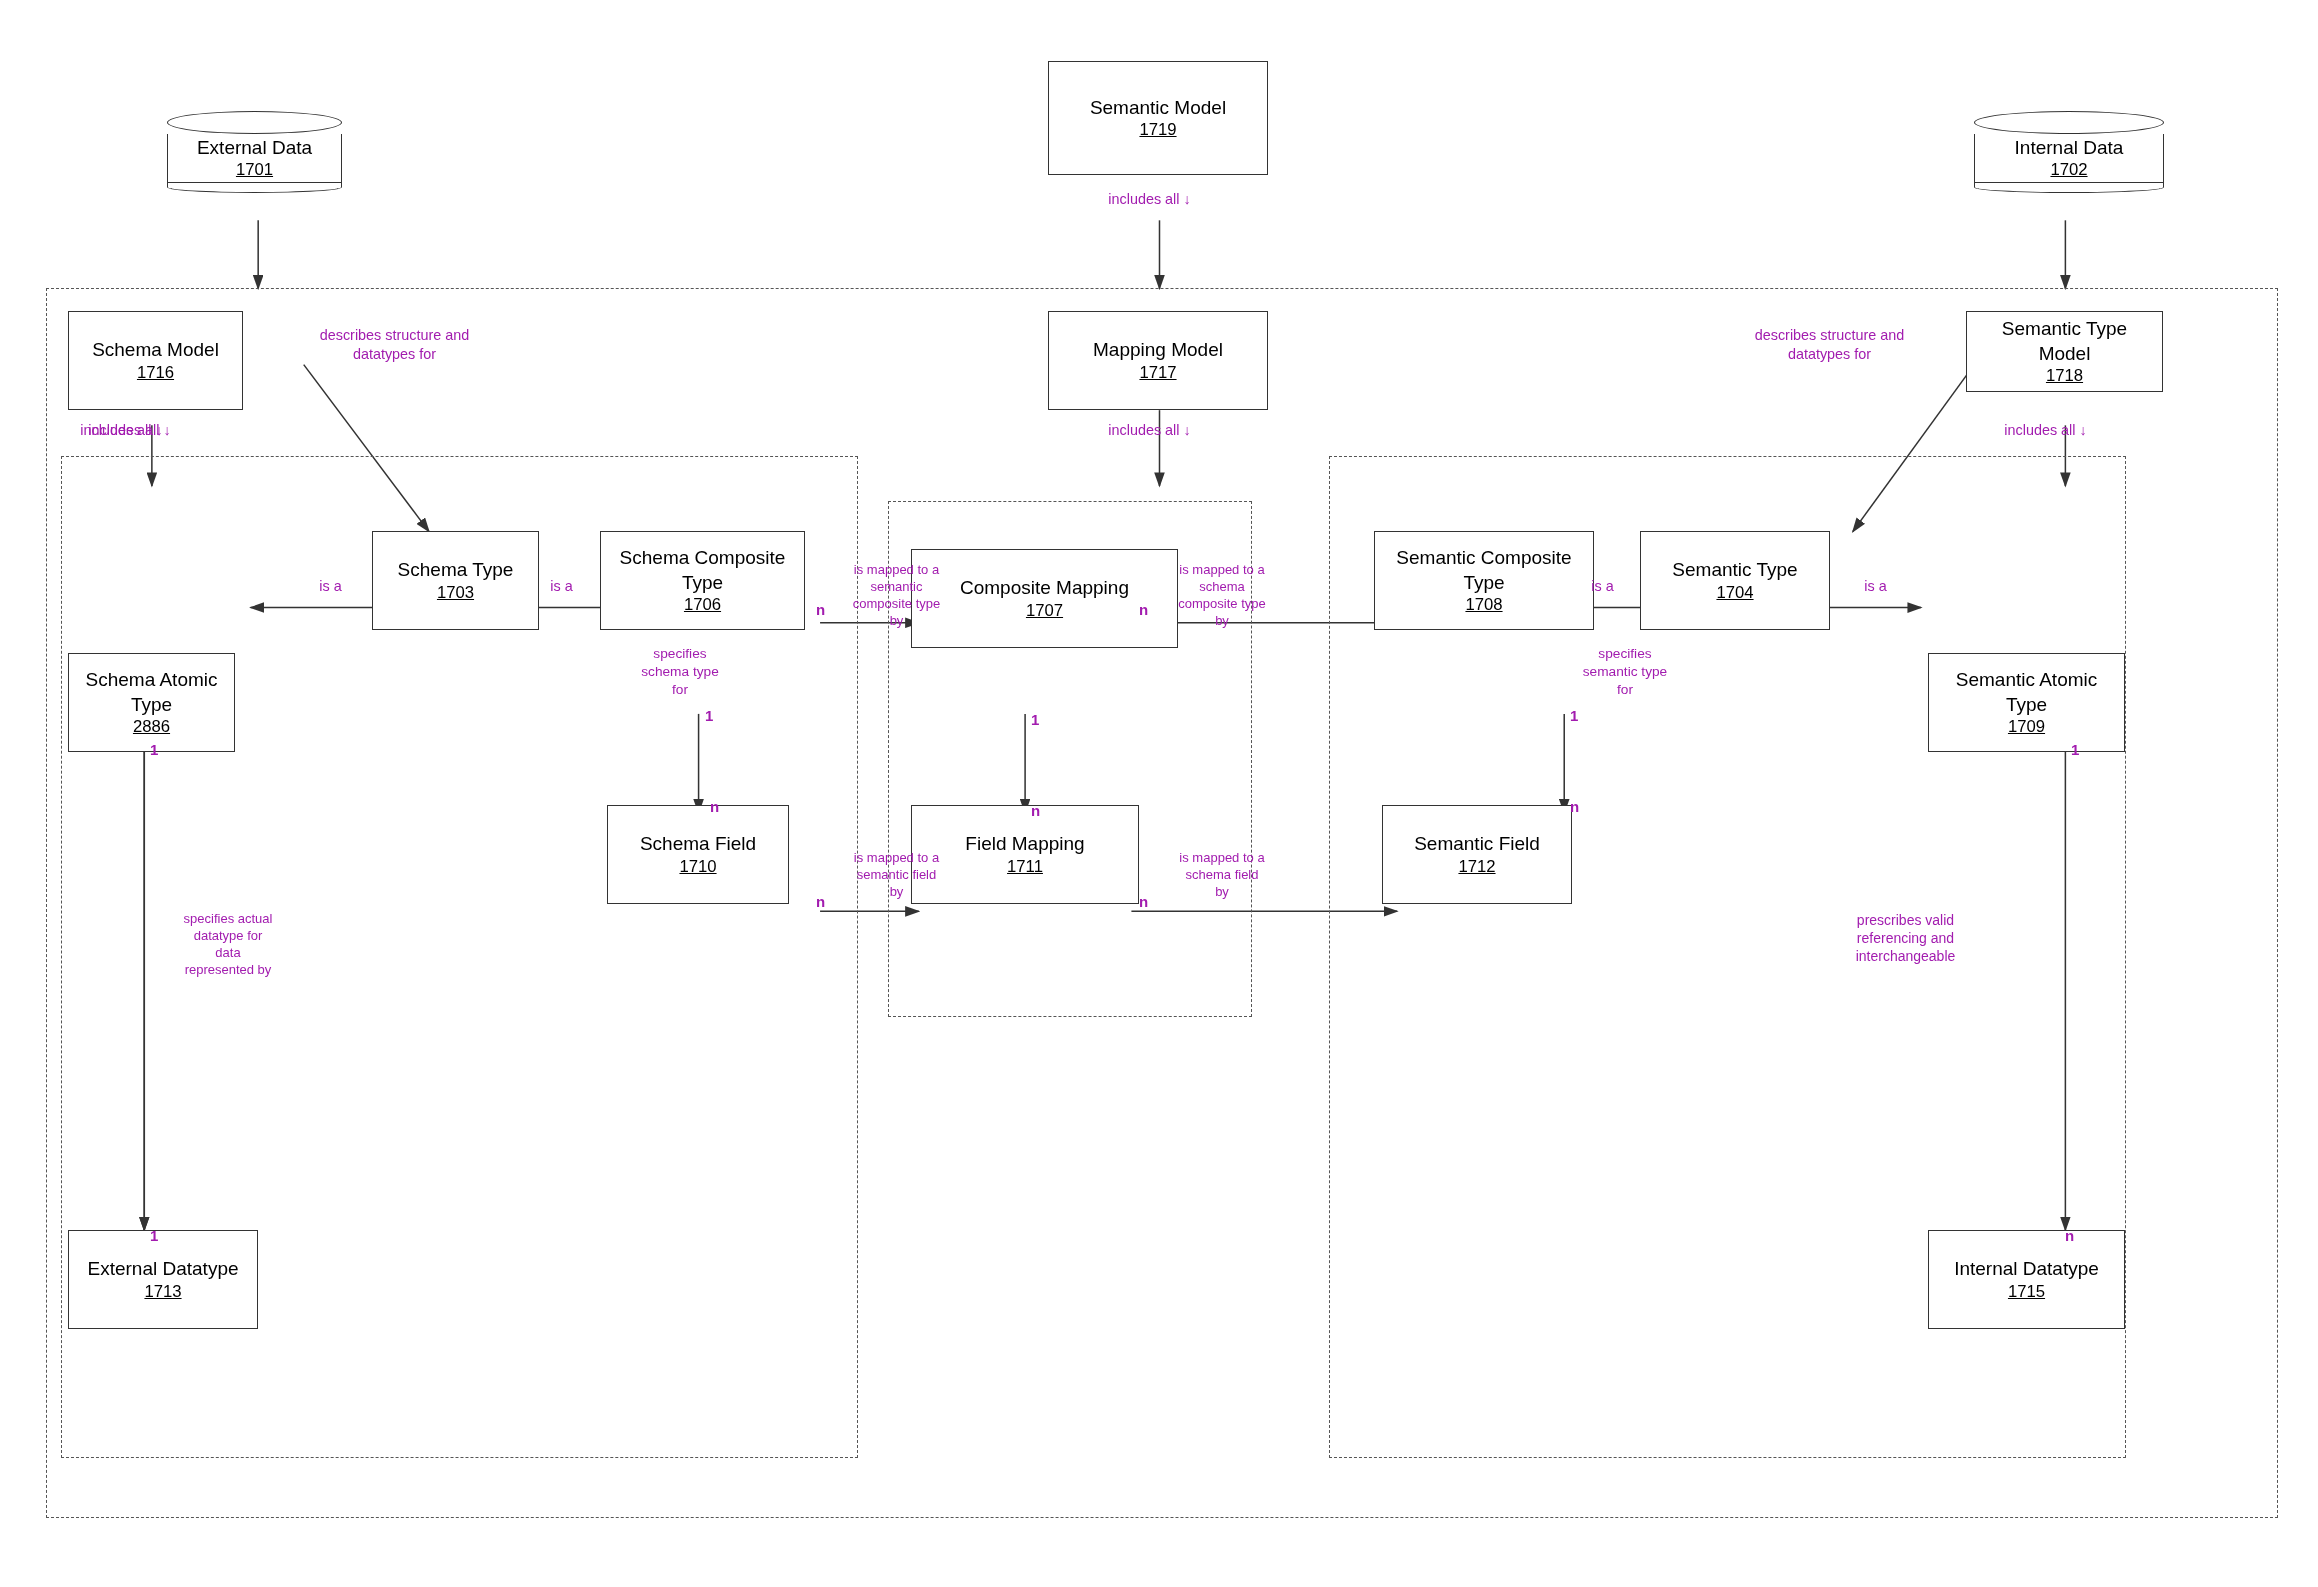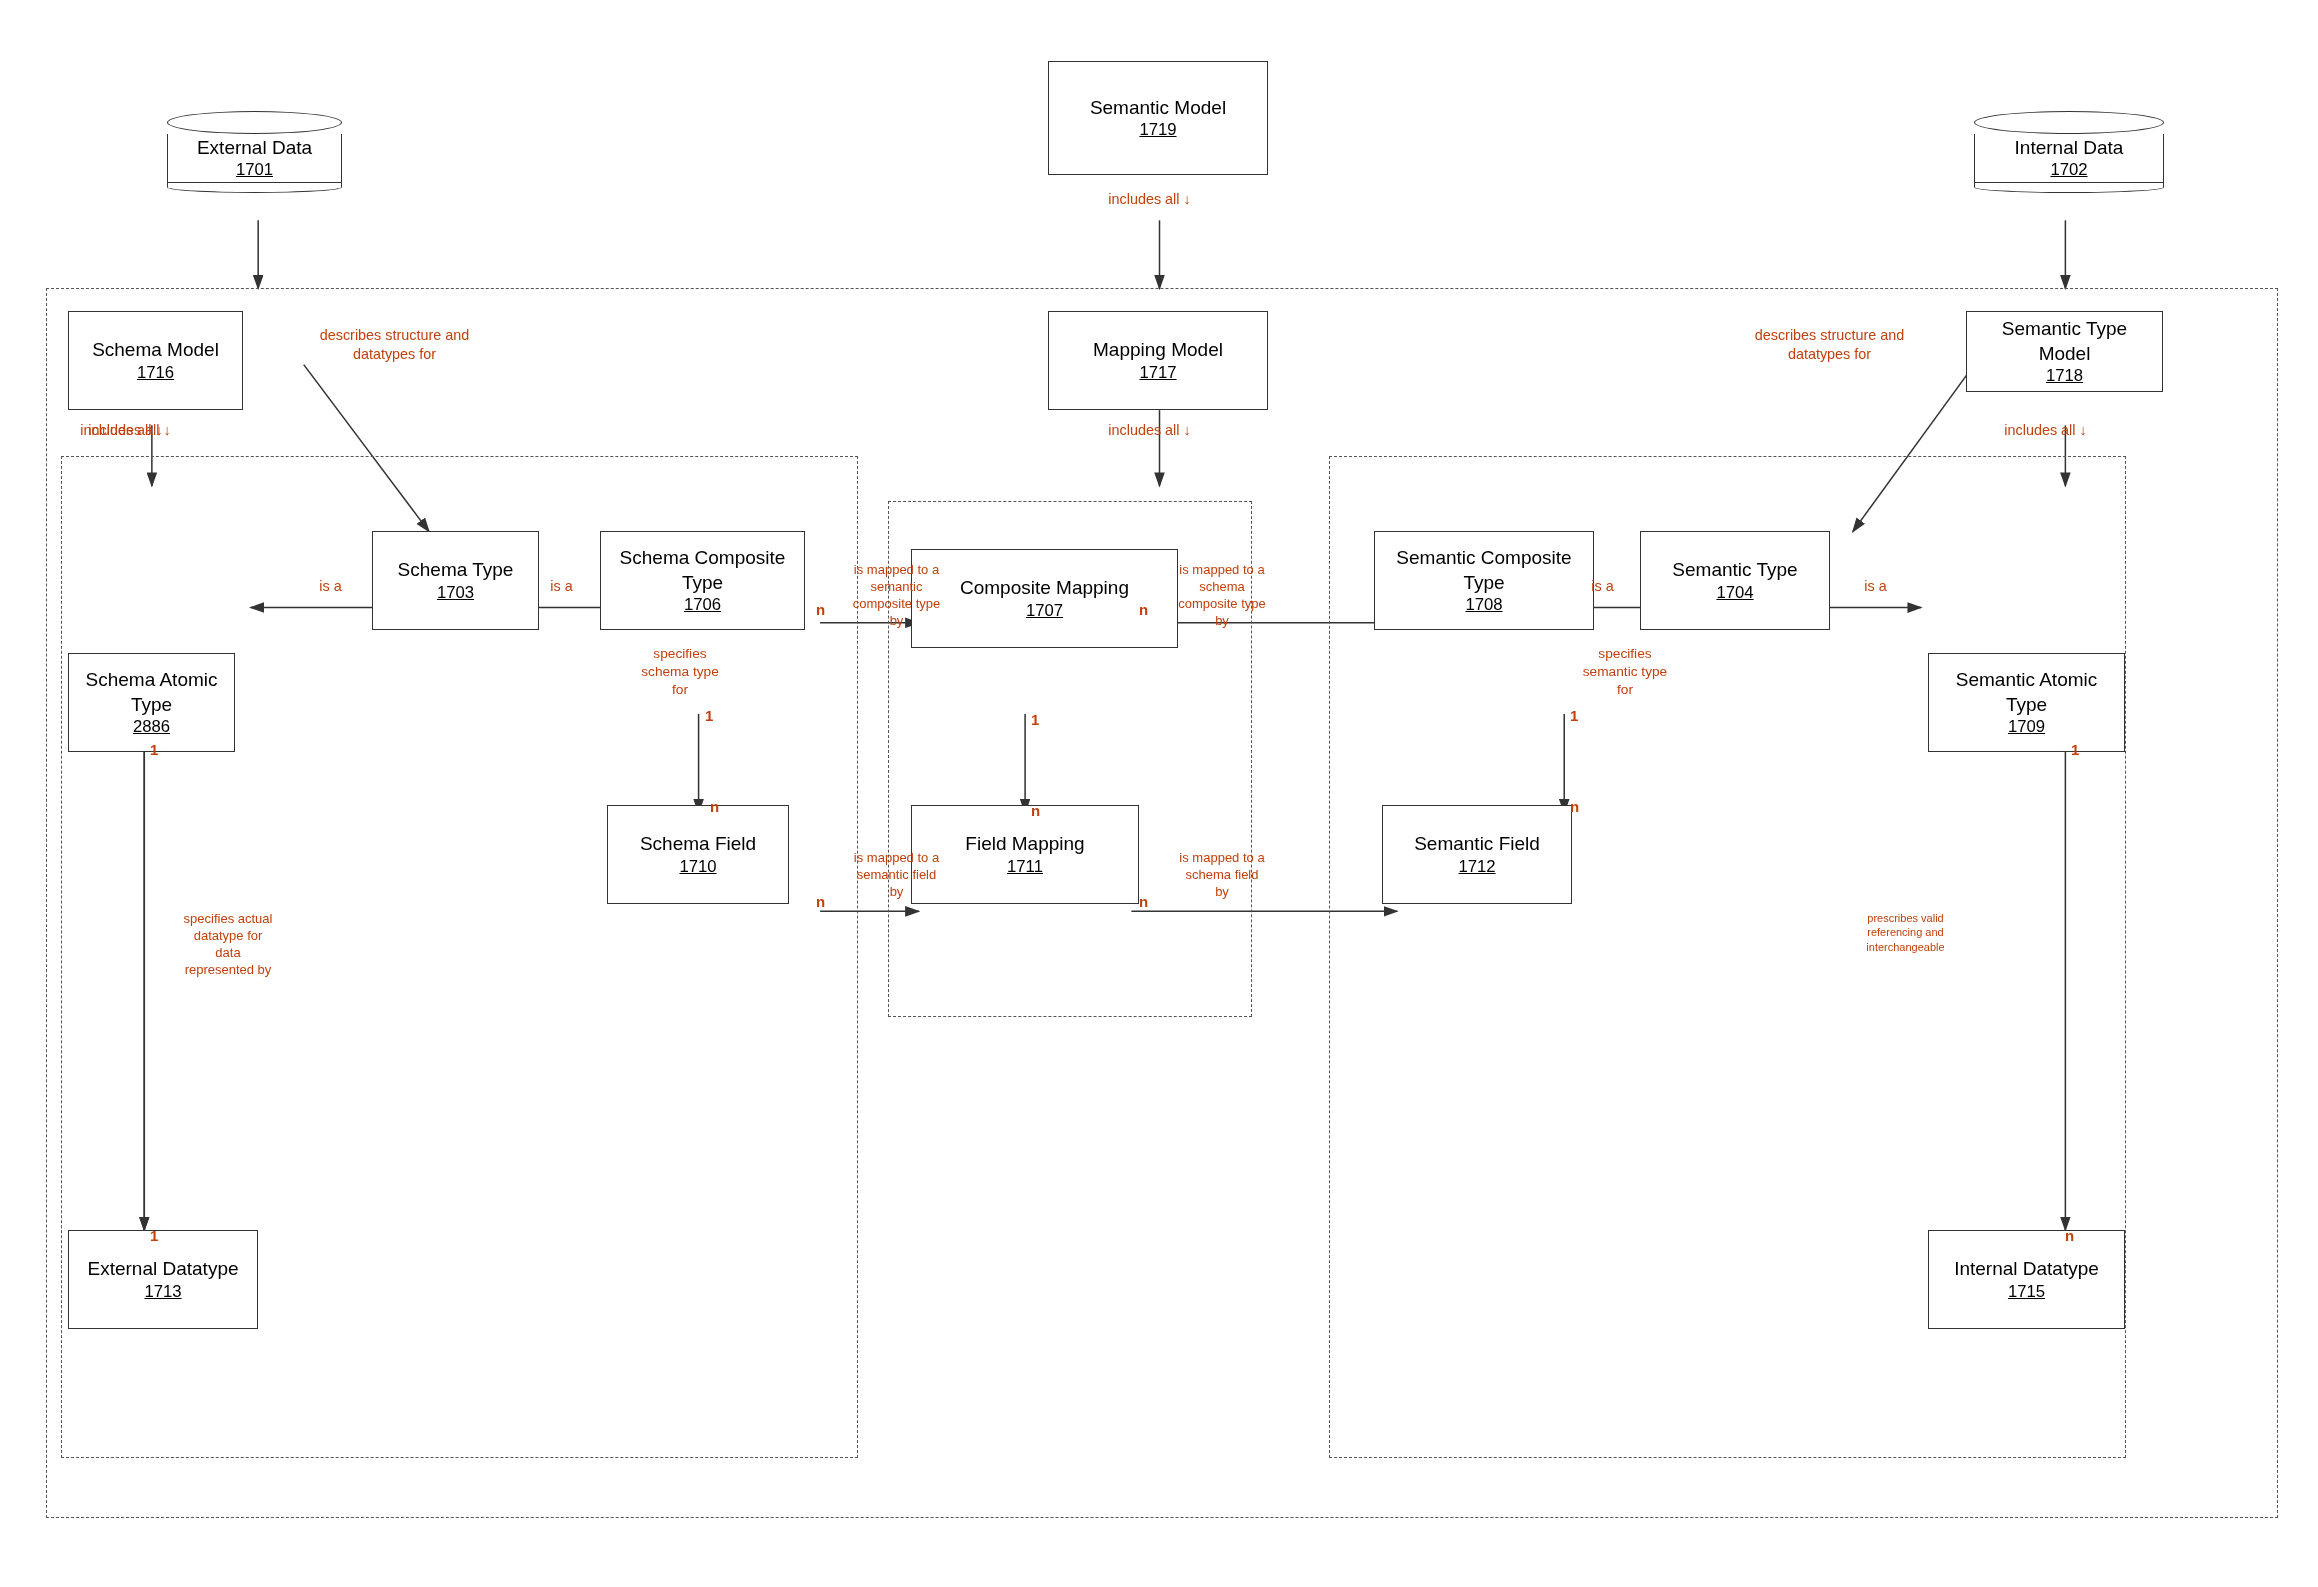--- a/index.html
+++ b/index.html
@@ -80,21 +80,21 @@
     .dashed-region {
       position: absolute;
       border: 1.5px dashed #555;
       background: transparent;
     }
 
     
     .edge-label {
       position: absolute;
       font-size: 14.4px;
-      color: #c2410c;
+      color: #a21caf;
       text-align: center;
       background: transparent;
       line-height: 1.3;
     }
 
     
     .arrows-svg {
       position: absolute;
       top: 0;
       left: 0;
@@ -332,21 +332,21 @@
   <div class="edge-label" style="left:1146px; top:562px; width:152px; font-size:13px;">is mapped to a<br>schema<br>composite type<br>by</div>
 
   <div class="edge-label" style="left:1146px; top:850px; width:152px; font-size:13px;">is mapped to a<br>schema field<br>by</div>
 
   <div class="edge-label" style="left:152px; top:911px; width:152px; font-size:13px;">specifies actual<br>datatype for<br>data<br>represented by</div>
 
   <div class="edge-label" style="left:150px; top:740px; font-size:15px; font-weight:bold;">1</div>
 
   <div class="edge-label" style="left:150px; top:1226px; font-size:15px; font-weight:bold;">1</div>
 
-  <div class="edge-label" style="left:1822px; top:911px; width:167px; font-size:11px;">prescribes valid<br>referencing and<br>interchangeable</div>
+  <div class="edge-label" style="left:1822px; top:911px; width:167px; font-size:14px;">prescribes valid<br>referencing and<br>interchangeable</div>
 
   <div class="edge-label" style="left:2065px; top:1226px; font-size:15px; font-weight:bold;">n</div>
 
   <div class="edge-label" style="left:2071px; top:740px; font-size:15px; font-weight:bold;">1</div>
 
   <div class="edge-label" style="left:76px; top:421px; width:91px; font-size:14.4px;">includes all ↓</div>
 
 </div>
 
 

